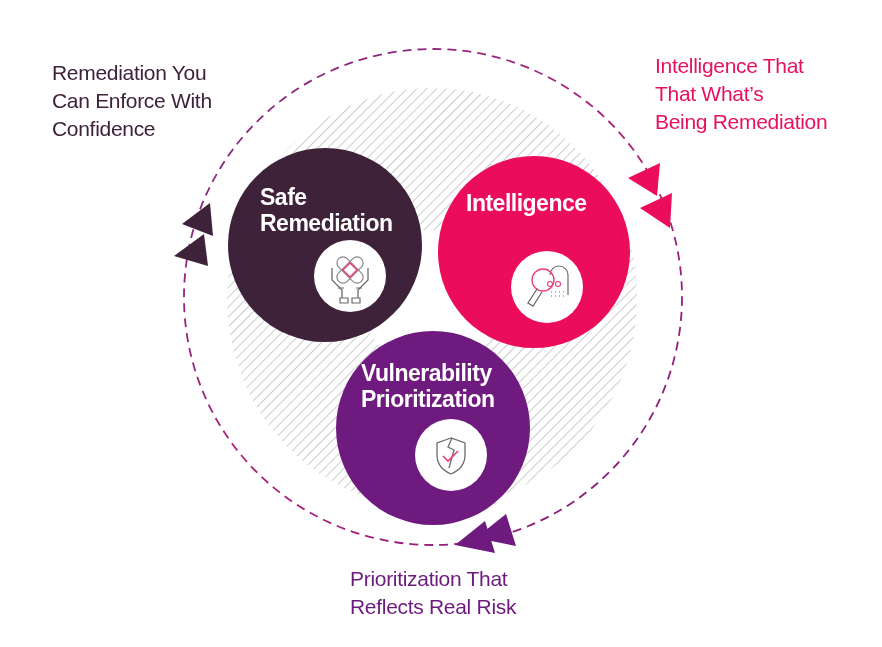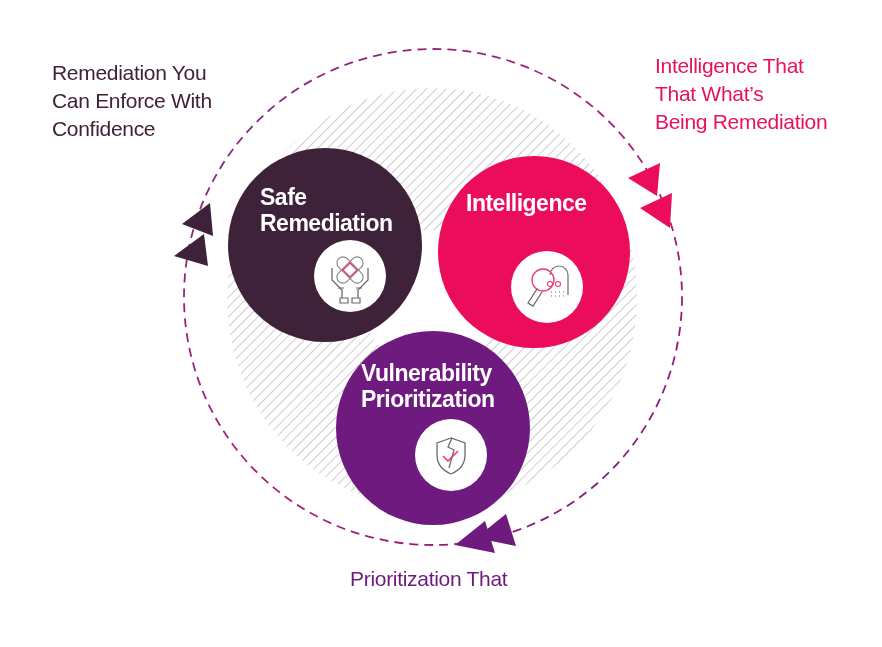--- a/index.html
+++ b/index.html
@@ -104,14 +104,15 @@
     <div>Can Enforce With</div>
     <div>Confidence</div>
   </div>
   <div id="cap-intelligence" class="caption">
     <div>Intelligence That</div>
     <div>That What’s</div>
     <div>Being Remediation</div>
   </div>
   <div id="cap-prioritization" class="caption">
     <div>Prioritization That</div>
+    <div>Reflects Real Risk</div>
   </div>
 </div>
 
 </body></html>

